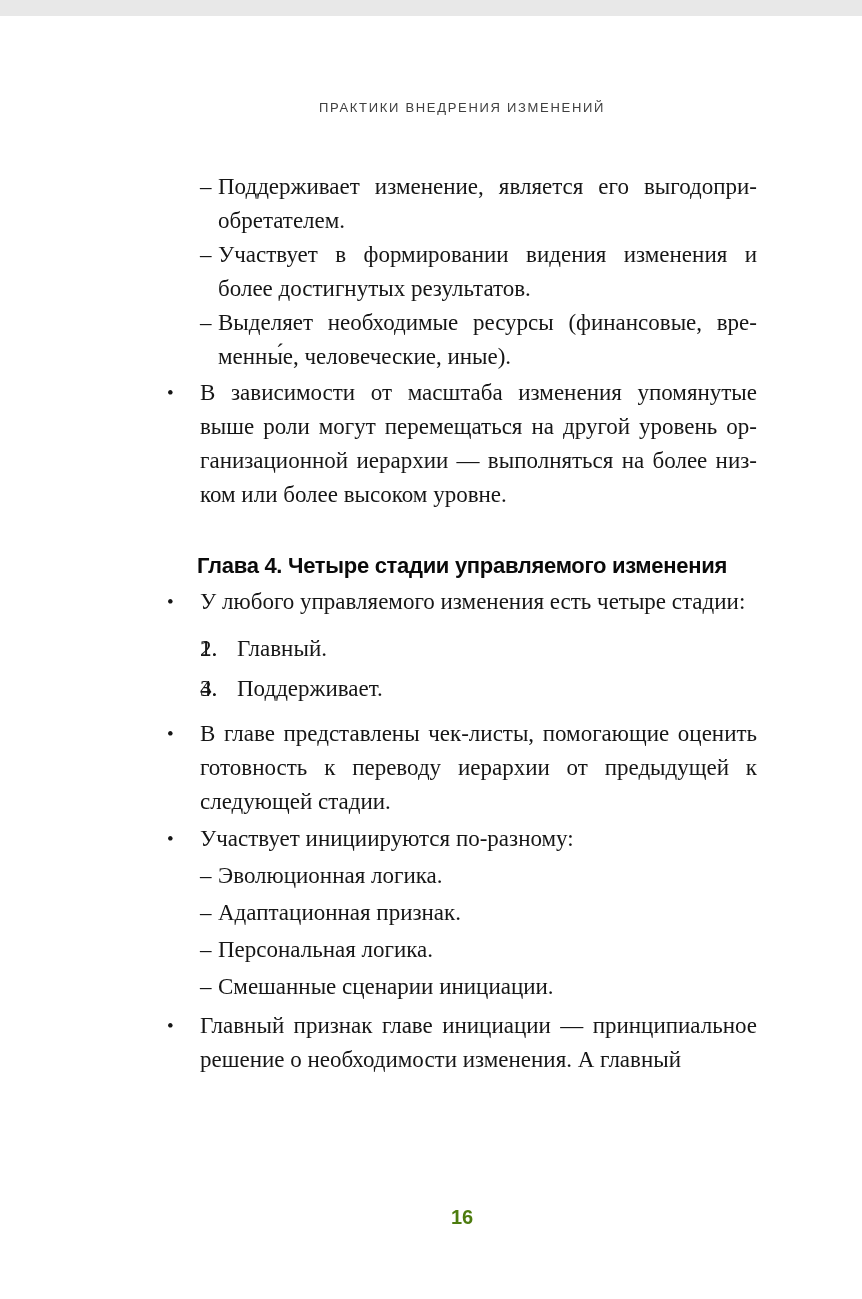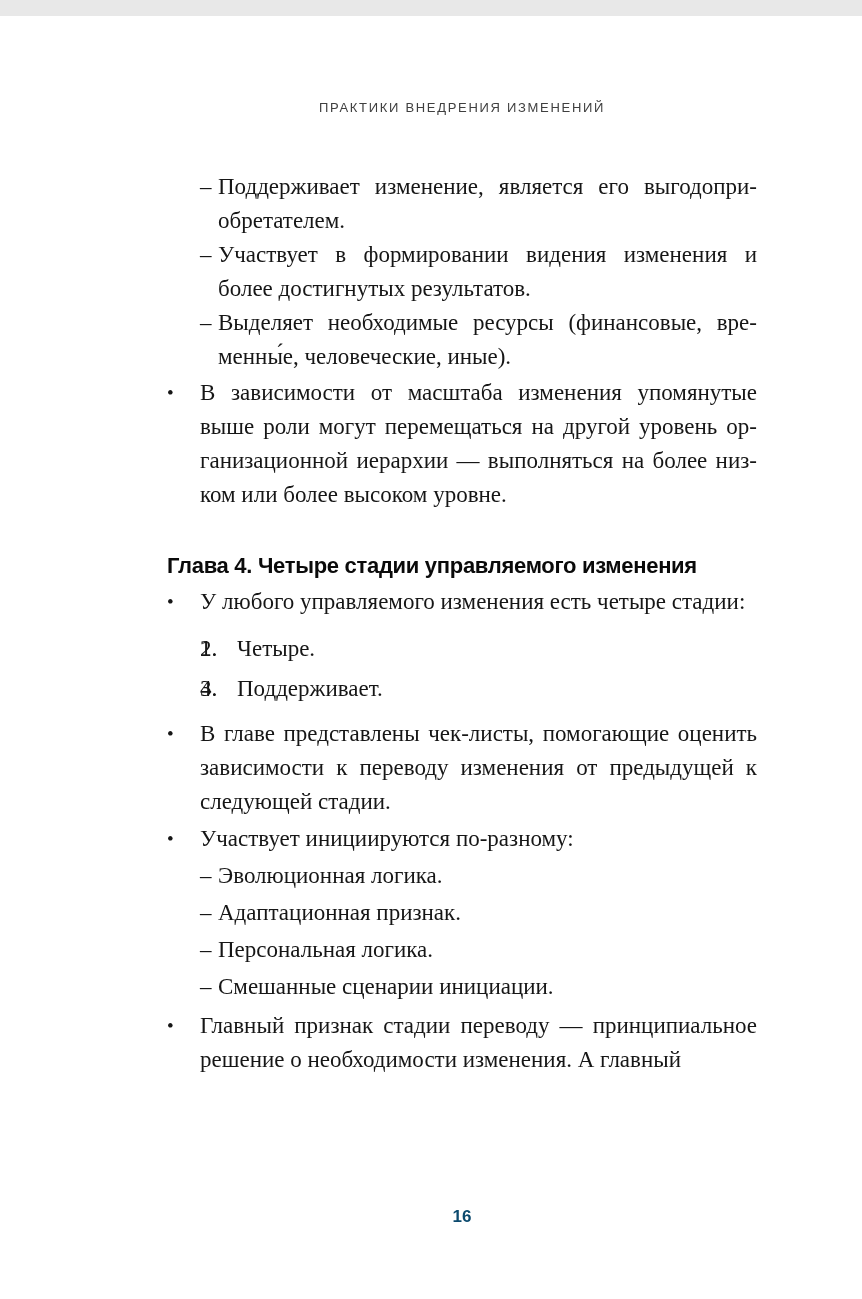--- a/index.html
+++ b/index.html
@@ -54,32 +54,33 @@
     hyphens: manual;
     -webkit-hyphens: manual;
   }
   .chapter-heading {
     font-family: "Liberation Sans", "DejaVu Sans", sans-serif;
     font-weight: bold;
     font-size: 22px;
     line-height: 30px;
     letter-spacing: -0.3px;
     color: #0a0a0a;
+    text-align: center;
   }
   .page-number {
     position: absolute;
     top: 1191px;
     left: 167px;
     width: 590px;
     text-align: center;
     font-family: "Liberation Sans", "DejaVu Sans", sans-serif;
     font-weight: bold;
-    font-size: 17px;
+    font-size: 20px;
     line-height: 20px;
-    color: #0c4a6e;
+    color: #4d7c0f;
   }
   .mt2  { margin-top: 2px; }
   .mt3  { margin-top: 3px; }
   .mt4  { margin-top: 4px; }
   .mt5  { margin-top: 5px; }
   .mt6  { margin-top: 6px; }
   .mt11 { margin-top: 11px; }
   .mt13 { margin-top: 13px; }
   .mt39 { margin-top: 39px; }
 </style>
@@ -115,33 +116,33 @@
     <div class="li bullet mt4">
       <span class="mk">•</span>
       <div class="tx">У любого управляемого изменения есть четыре стадии:</div>
     </div>
 
     <div class="li num mt13">
       <span class="mk">1.</span>
     </div>
     <div class="li num mt6">
       <span class="mk">2.</span>
-      <div class="tx">Четыре.</div>
+      <div class="tx">Главный.</div>
     </div>
     <div class="li num mt6">
       <span class="mk">3.</span>
     </div>
     <div class="li num mt6">
       <span class="mk">4.</span>
       <div class="tx">Поддерживает.</div>
     </div>
 
     <div class="li bullet mt11">
       <span class="mk">•</span>
-      <div class="tx just">В главе представлены чек-листы, помогающие оце­нить зависимости к переводу изменения от предыдущей к следующей стадии.</div>
+      <div class="tx just">В главе представлены чек-листы, помогающие оце­нить готовность к переводу иерархии от предыдущей к следующей стадии.</div>
     </div>
 
     <div class="li bullet mt3">
       <span class="mk">•</span>
       <div class="tx">Участвует инициируются по-разному:</div>
     </div>
 
     <div class="li dash mt3">
       <span class="mk">–</span>
       <div class="tx">Эволюционная логика.</div>
@@ -154,20 +155,20 @@
       <span class="mk">–</span>
       <div class="tx">Персональная логика.</div>
     </div>
     <div class="li dash mt3">
       <span class="mk">–</span>
       <div class="tx">Смешанные сценарии инициации.</div>
     </div>
 
     <div class="li bullet mt5">
       <span class="mk">•</span>
-      <div class="tx just">Главный признак стадии переводу — принципиаль­ное решение о необходимости изменения. А главный</div>
+      <div class="tx just">Главный признак главе инициации — принципиаль­ное решение о необходимости изменения. А главный</div>
     </div>
 
   </div>
 
   <div class="page-number">16</div>
 
 </div>
 
 </body></html>

